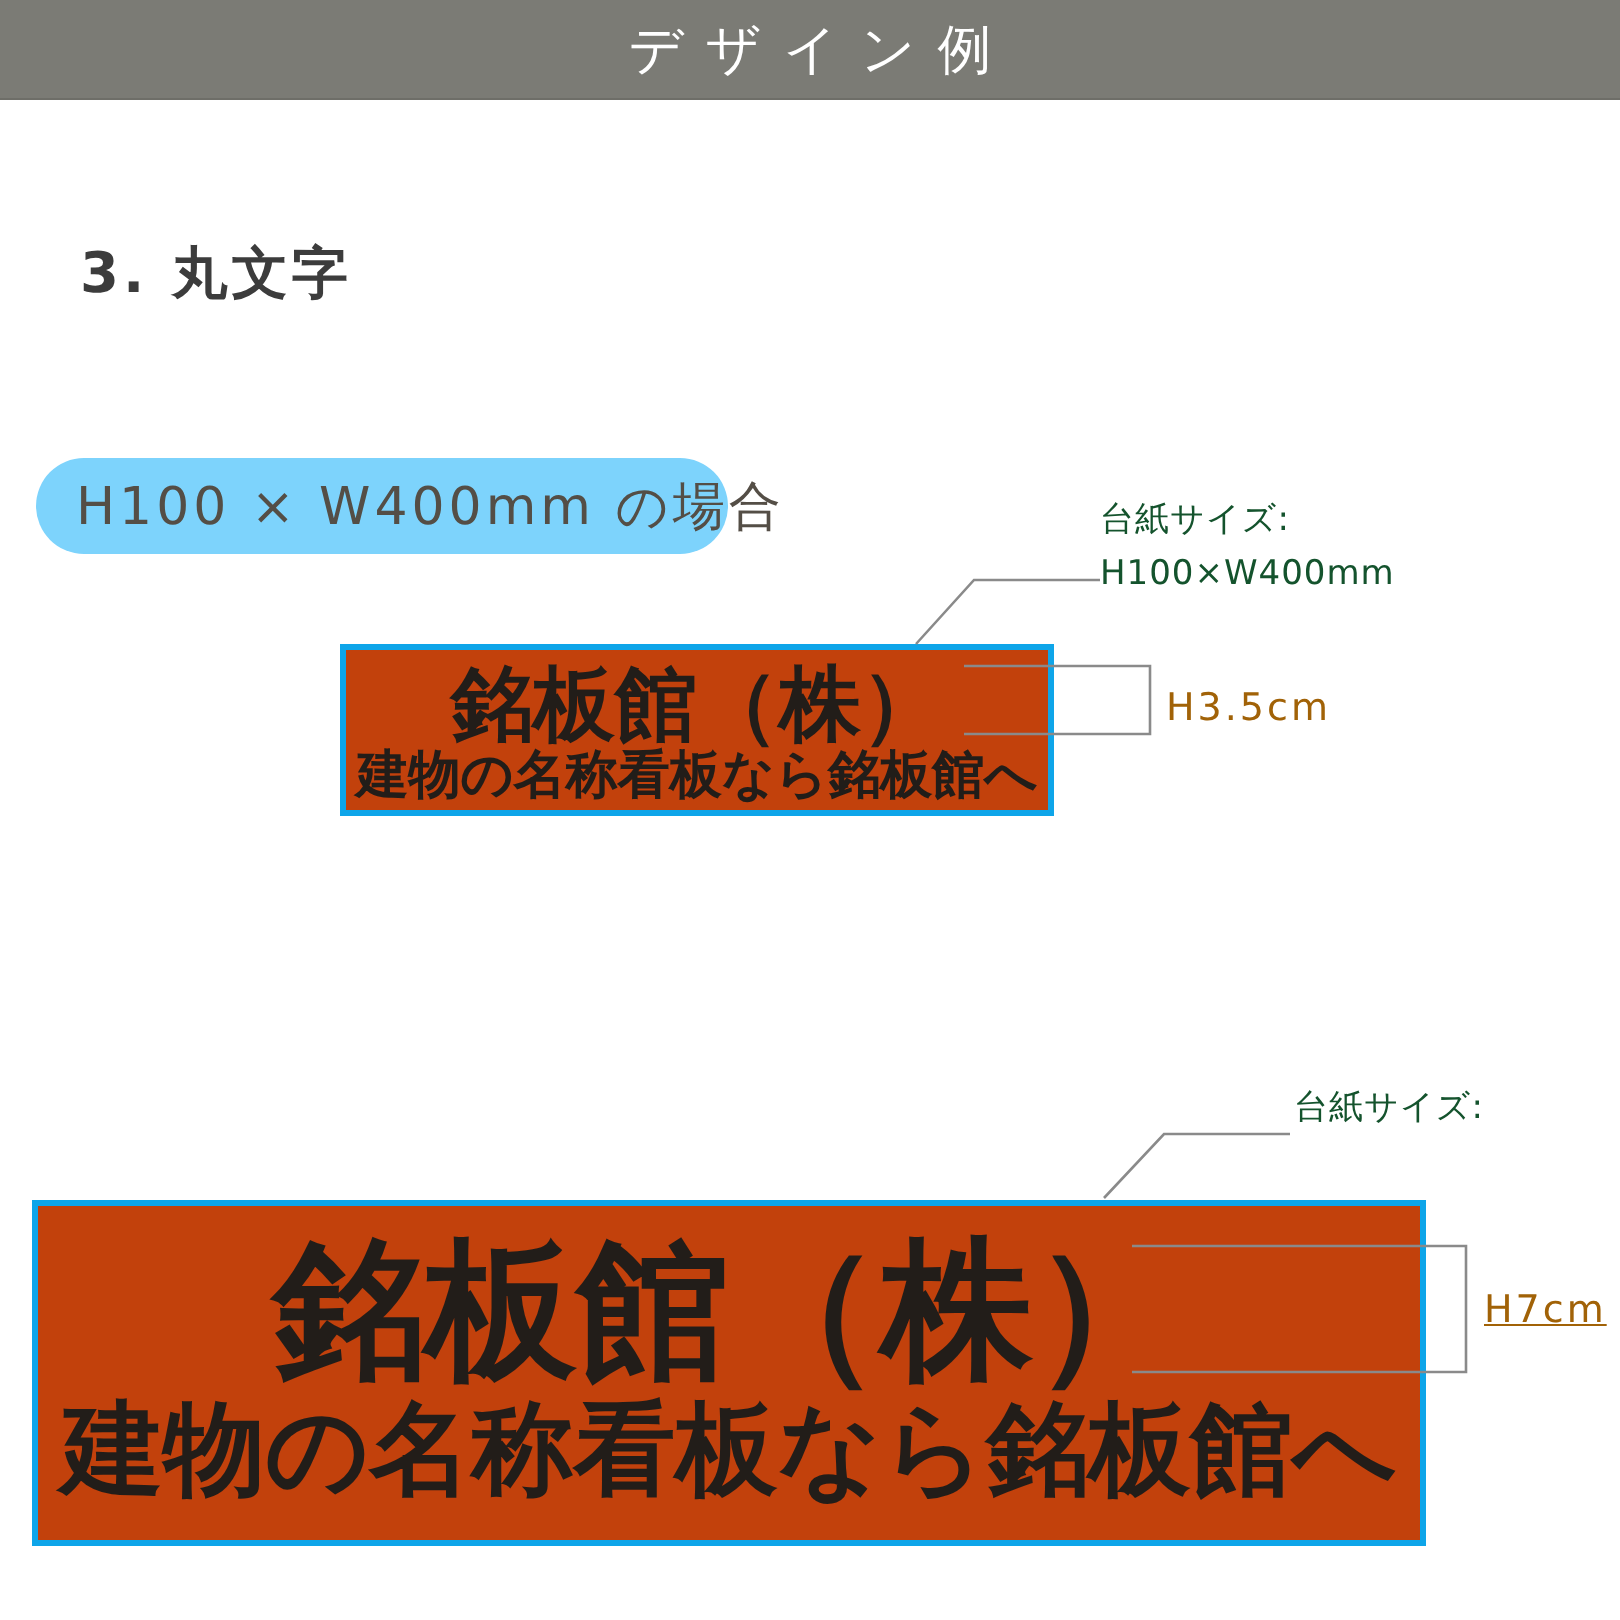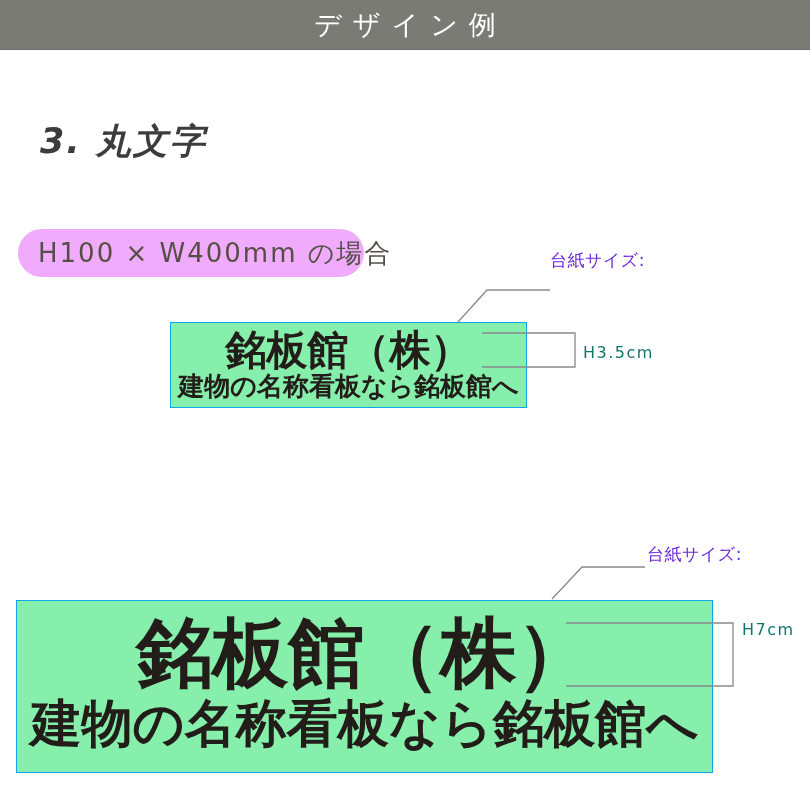--- a/index.html
+++ b/index.html
@@ -30,89 +30,88 @@
     font-size: 27px;
     letter-spacing: 11px;
     padding-left: 11px; 
     font-weight: 400;
   }
 
   
   .section-heading {
     position: absolute;
     left: 40px; top: 118px;
-    font-size: 35px;
+    font-size: 28px;
     font-weight: bold;
     color: #3c3c3c;
     letter-spacing: 2px;
-    font-style: italic;
   }
 
   
   .case-pill {
     position: absolute;
     left: 18px;
     width: 346px; height: 48px;
-    background: #f0abfc;
+    background: #7dd3fc;
     border-radius: 24px;
     display: flex;
     align-items: center;
     padding: 0 20px;
   }
   .case-pill.first  { top: 229px; }
   .case-pill.second { top: 515px; }
   .case-pill .pill-text {
     font-size: 26px;
     color: #544e46;
     letter-spacing: 2px;
     white-space: nowrap;
   }
 
   
   .annotation {
     position: absolute;
-    color: #6d28d9;
+    color: #14532d;
     letter-spacing: 0.5px;
   }
   .annotation .ann-label { font-size: 17px; line-height: 27px; }
   .annotation .ann-value { font-size: 17px; line-height: 27px; }
   .annotation.first  { left: 550px; top: 247px; }
   .annotation.second { left: 647px; top: 541px; }
 
   
   .sign {
     position: absolute;
-    background: #86efac;
-    border: 1px solid #0ea5e9;
+    background: #c2410c;
+    border: 3px solid #0ea5e9;
   }
   .sign.first  { left: 170px; top: 322px; width: 357px; height: 86px; }
   .sign.second { left: 16px;  top: 600px; width: 697px; height: 173px; }
   .sign .sign-title, .sign .sign-subtitle {
     position: absolute;
     left: 0; width: 100%;
     text-align: center;
     font-weight: 800;
     color: #221d19;
     white-space: nowrap;
   }
   .sign.first  .sign-title    { top: 7px;  font-size: 41px; line-height: 41px; }
   .sign.first  .sign-subtitle { top: 50px; font-size: 26px; line-height: 26px; }
   .sign.second .sign-title    { top: 14px; font-size: 76px; line-height: 76px; }
   .sign.second .sign-subtitle { top: 97px; font-size: 51px; line-height: 51px; }
 
   
   .height-label {
     position: absolute;
-    font-size: 16px;
-    color: #0f766e;
+    font-size: 19px;
+    color: #a16207;
     letter-spacing: 1.5px;
     white-space: nowrap;
   }
   .height-label.first  { left: 583px; top: 343px; }
-  .height-label.second { left: 742px; top: 620px; }
+  .height-label.second { left: 742px; top: 644px; text-decoration: underline; }
 
   
   svg.lines {
     position: absolute;
     left: 0; top: 0;
     width: 810px; height: 810px;
     pointer-events: none;
   }
   svg.lines * {
     stroke: #8a8a8a;
@@ -130,20 +129,21 @@
   </div>
 
   <div class="section-heading">3. 丸文字</div>
 
   <div class="case-pill first">
     <span class="pill-text">H100 × W400mm の場合</span>
   </div>
 
   <div class="annotation first">
     <div class="ann-label">台紙サイズ:</div>
+    <div class="ann-value">H100×W400mm</div>
   </div>
 
   <div class="sign first">
     <div class="sign-title">銘板館（株）</div>
     <div class="sign-subtitle">建物の名称看板なら銘板館へ</div>
   </div>
 
   <div class="height-label first">H3.5cm</div>
 
 

